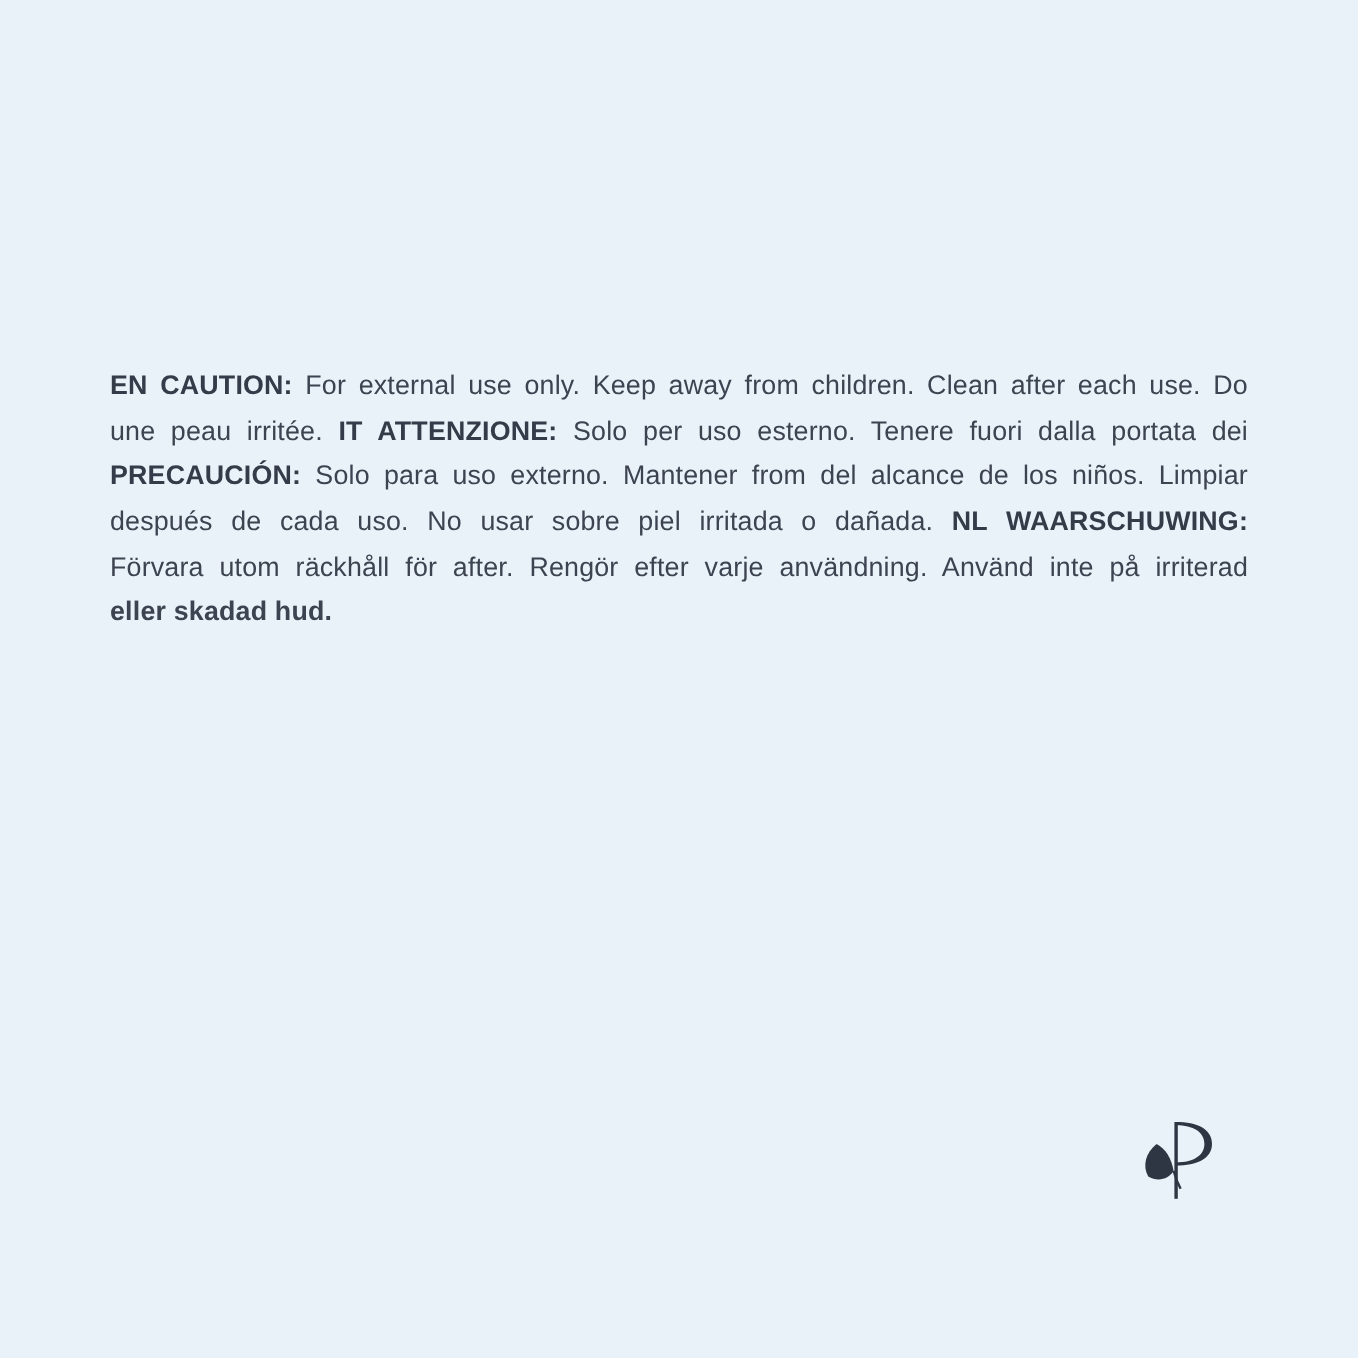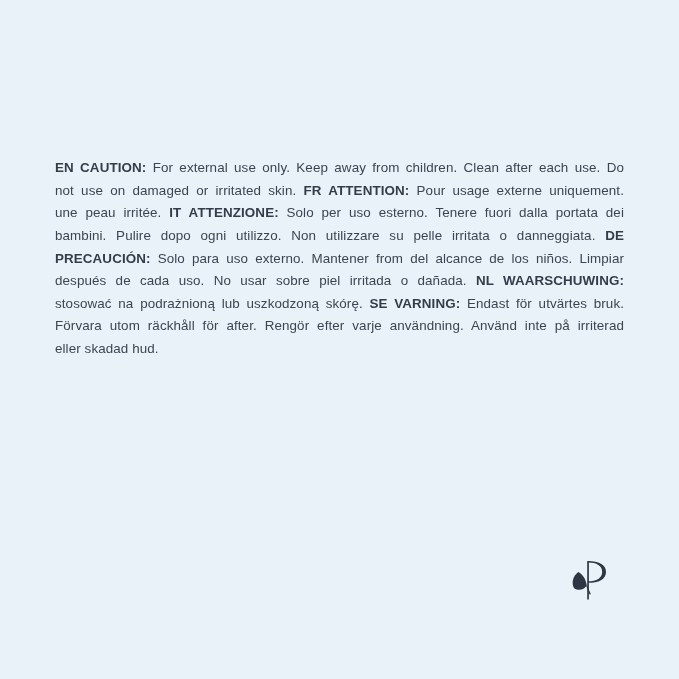--- a/index.html
+++ b/index.html
@@ -16,35 +16,36 @@
   }
   .label-page {
     position: absolute;
     inset: 0;
     background: #e9f2f9;
   }
   .caution-block {
     position: absolute;
     left: 55px;
     right: 55px;
-    top: 157px;
+    top: 182px;
     color: #3d4451;
     font-size: 13.4px;
   }
   .caution-line {
     line-height: 22.65px;
     height: 22.65px;
     text-align: justify;
     text-align-last: justify;
     white-space: normal;
     letter-spacing: 0.1px;
   }
   .caution-line.last-line {
     text-align: left;
     text-align-last: left;
+    font-weight: bold;
   }
   .caution-line .bold {
     font-weight: 700;
     color: #353c49;
   }
   .brand-logo {
     position: absolute;
     left: 568px;
     top: 557px;
     width: 42px;
@@ -56,26 +57,23 @@
     height: 100%;
   }
 </style>
 </head>
 <body style="background: rgb(233, 242, 249);">
 
 <div class="label-page">
 
   <div class="caution-block" style="color: rgb(61, 68, 81);">
       <div class="caution-line"><span class="bold">EN CAUTION:</span><span> For external use only. Keep away from children. Clean after each use. Do</span></div>
-      <div class="caution-line"><span>not use on damaged or irritated skin. </span><span class="bold">FR ATTENTION:</span><span> Pour usage externe uniquement.</span></div>
       <div class="caution-line"><span>une peau irritée. </span><span class="bold">IT ATTENZIONE:</span><span> Solo per uso esterno. Tenere fuori dalla portata dei</span></div>
-      <div class="caution-line"><span>bambini. Pulire dopo ogni utilizzo. Non utilizzare su pelle irritata o danneggiata. </span><span class="bold">DE</span></div>
       <div class="caution-line"><span class="bold">PRECAUCIÓN:</span><span> Solo para uso externo. Mantener from del alcance de los niños. Limpiar</span></div>
       <div class="caution-line"><span>después de cada uso. No usar sobre piel irritada o dañada. </span><span class="bold">NL WAARSCHUWING:</span></div>
-      <div class="caution-line"><span>stosować na podrażnioną lub uszkodzoną skórę. </span><span class="bold">SE VARNING:</span><span> Endast för utvärtes bruk.</span></div>
       <div class="caution-line"><span>Förvara utom räckhåll för after. Rengör efter varje användning. Använd inte på irriterad</span></div>
       <div class="caution-line last-line"><span>eller skadad hud.</span></div>
     </div>
 
   <div class="brand-logo">
     <svg viewBox="0 0 42 46" xmlns="http://www.w3.org/2000/svg" aria-hidden="true">
 
       <path class="logo-fill" d="M19.2 4 h1.7 v38.4 h-1.7 Z" fill="#2f3643"></path>
 
       <path class="logo-fill" d="M20 4 C30.6 4 38 7.5 38 14.9 C38 22.3 30.6 25.8 20 25.8 L20 24.2 C28.6 24.2 34.2 20.9 34.2 14.9 C34.2 8.9 28.6 5.6 20 5.6 Z" fill="#2f3643"></path>

